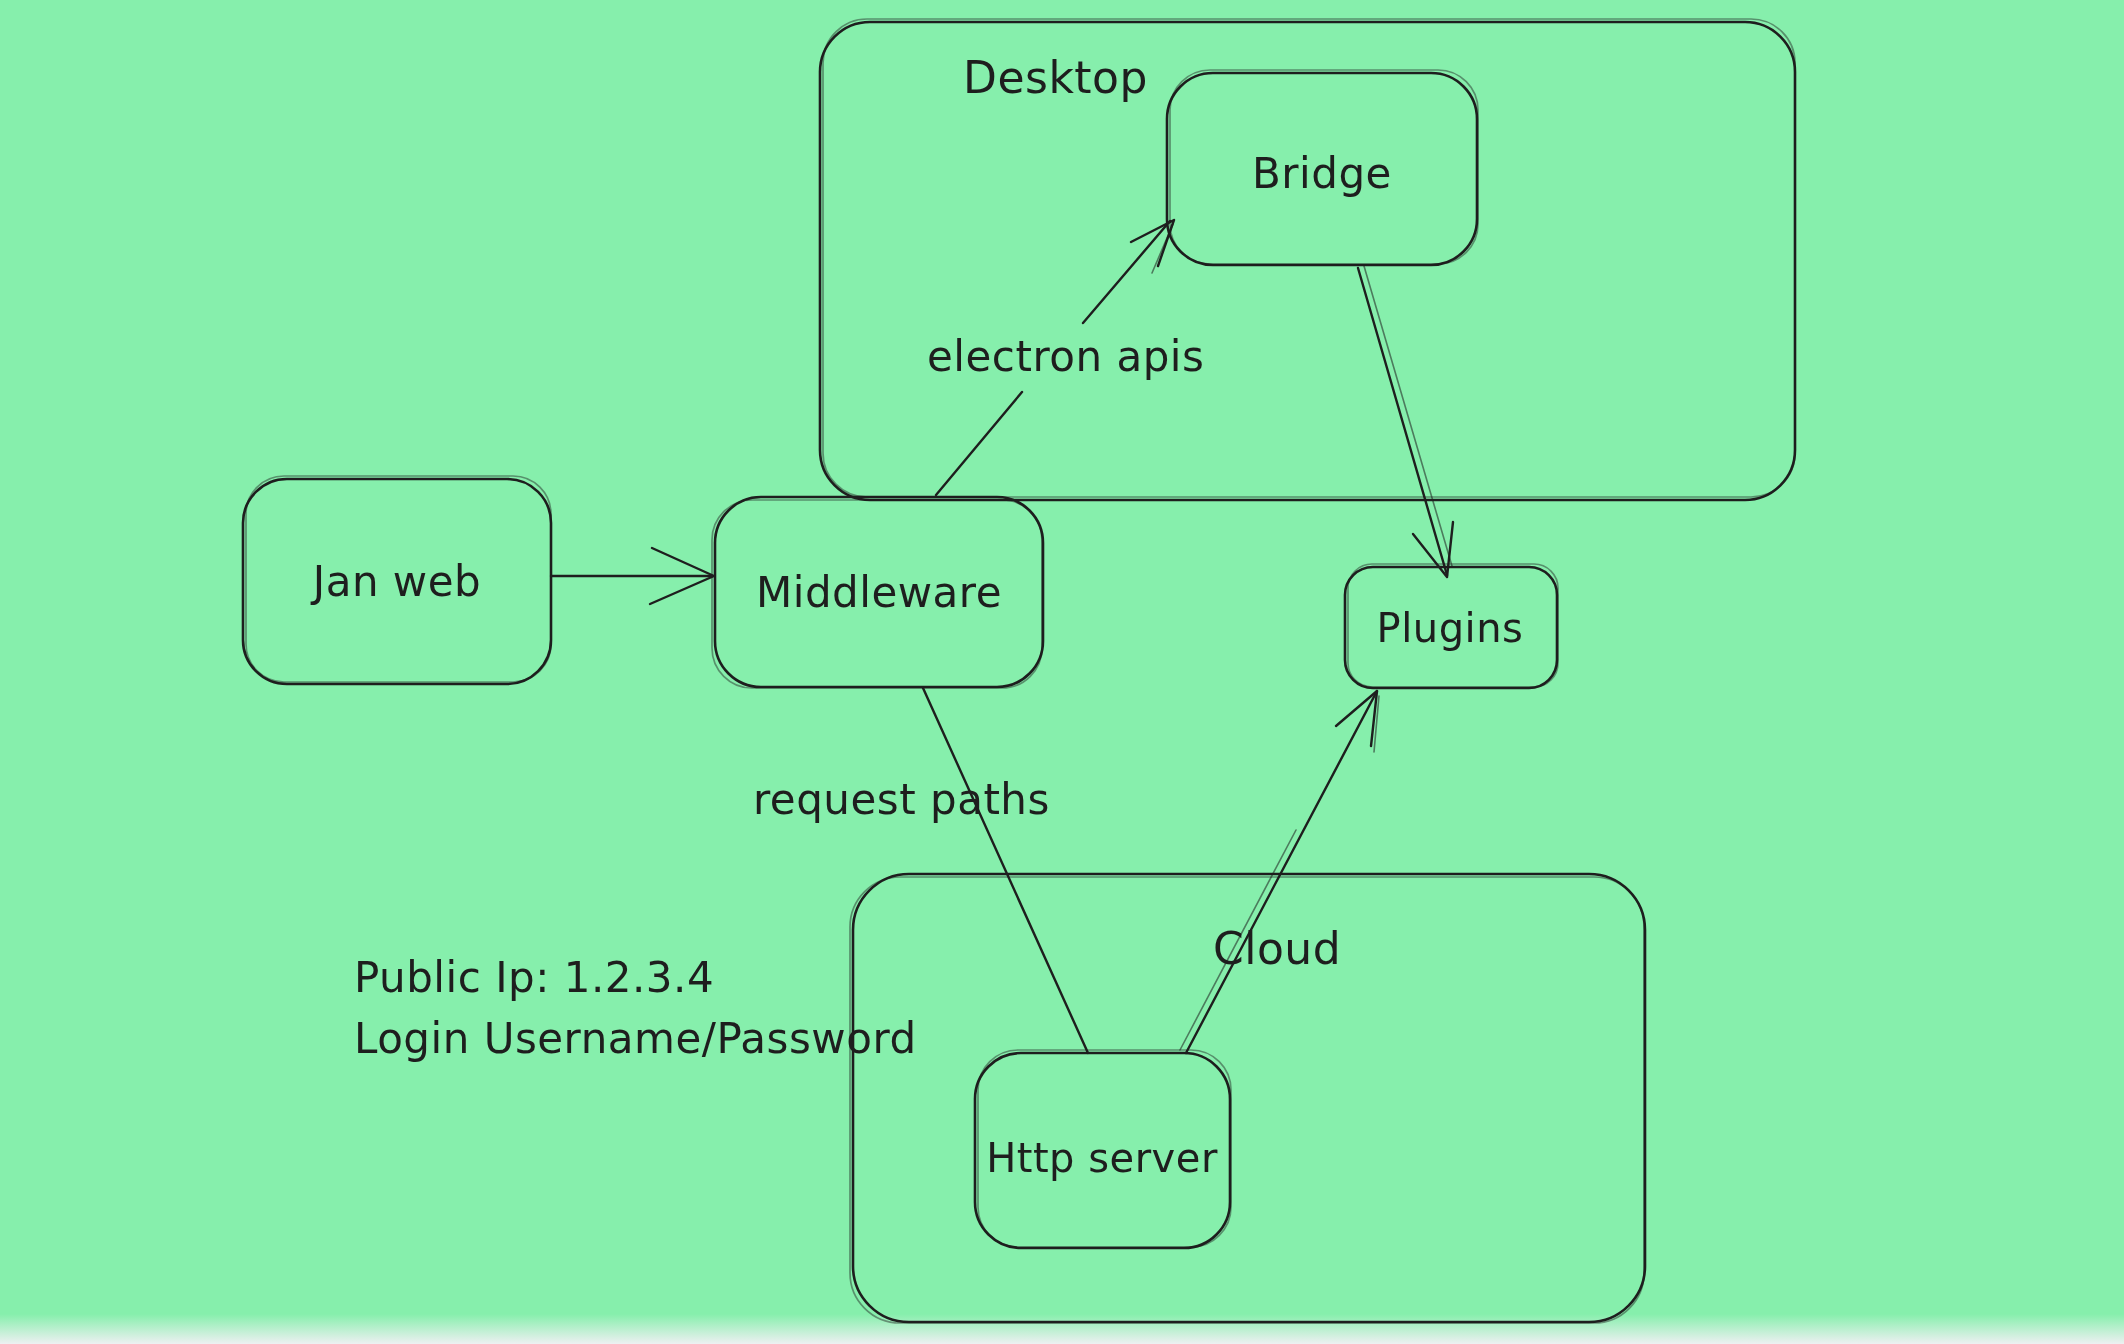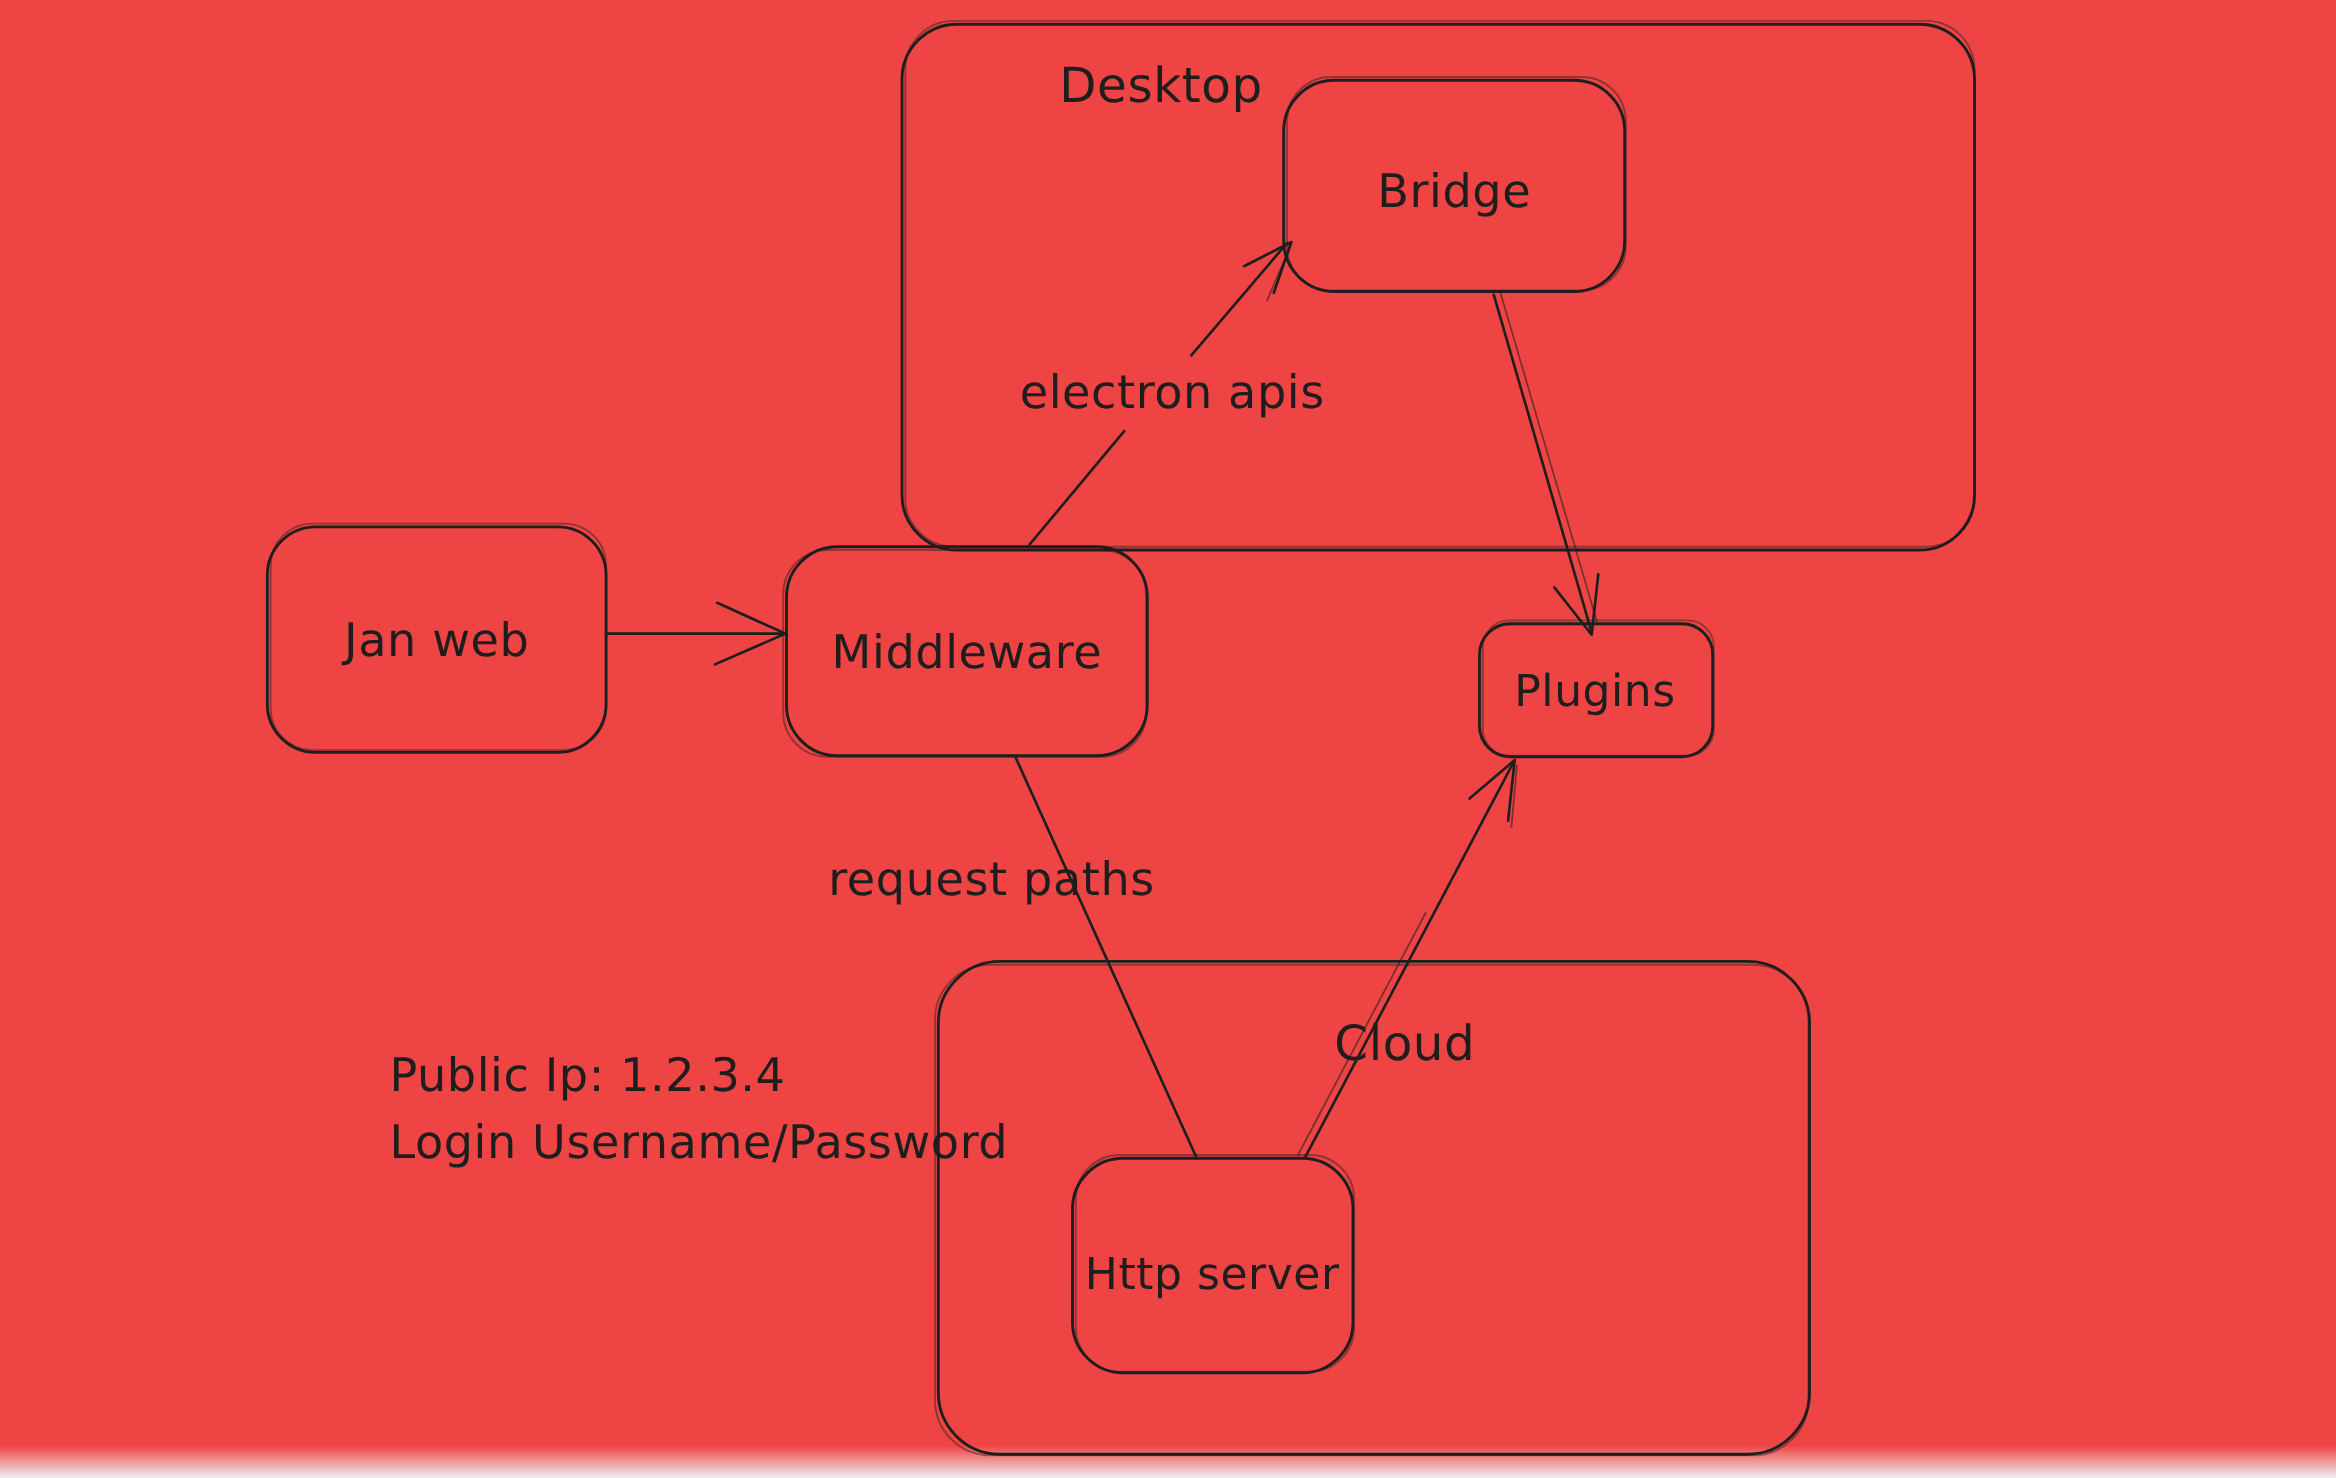--- a/index.html
+++ b/index.html
@@ -1,20 +1,20 @@
 <!DOCTYPE html>
 <html><head>
 <meta charset="utf-8">
 <style>
   html, body { margin: 0; padding: 0; background: #ffffff; }
   .stage {
     position: relative;
     width: 2124px;
     height: 1344px;
-    background: #ef4444;
+    background: #86efac;
     overflow: hidden;
   }
   svg { display: block; }
   .shape      { fill: none; stroke: #1e1e1e; stroke-width: 2.6; }
   .shape-echo { fill: none; stroke: #1e1e1e; stroke-width: 1.7; opacity: .45; }
   .edge       { fill: none; stroke: #1e1e1e; stroke-width: 2.4; stroke-linecap: round; }
   .edge-echo  { fill: none; stroke: #1e1e1e; stroke-width: 1.6; opacity: .55; stroke-linecap: round; }
   .arrowhead  { fill: none; stroke: #1e1e1e; stroke-width: 2.4; stroke-linecap: round; stroke-linejoin: round; }
   text {
     font-family: "DejaVu Sans", "Liberation Sans", sans-serif;

